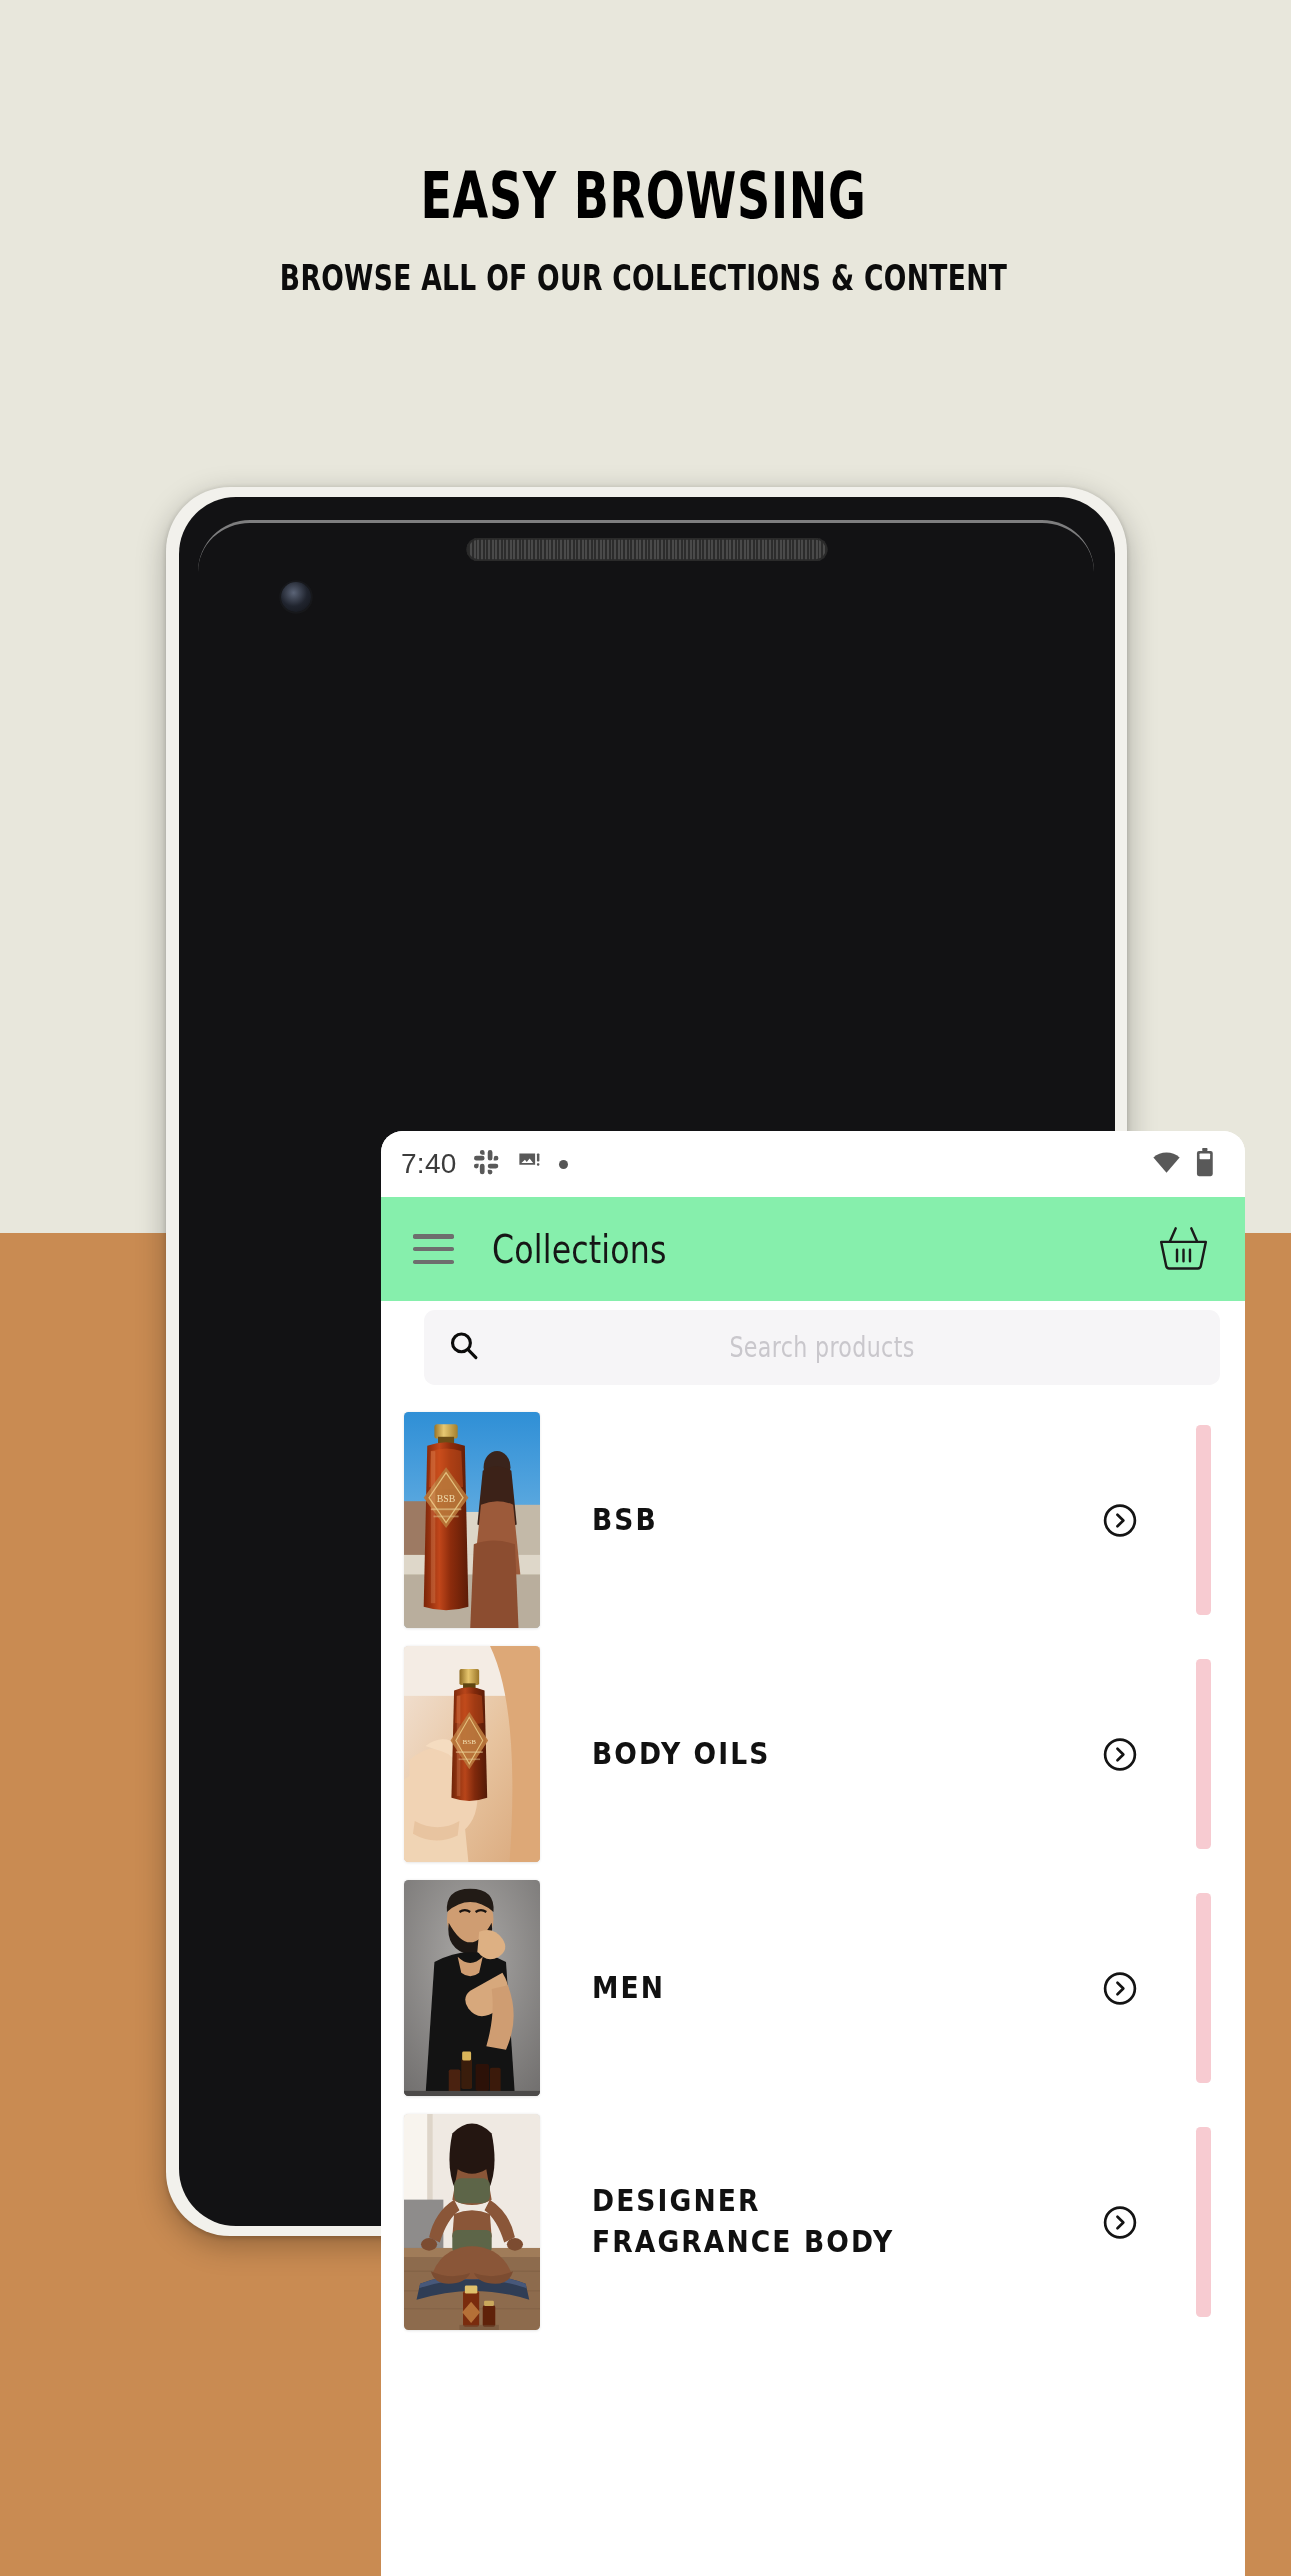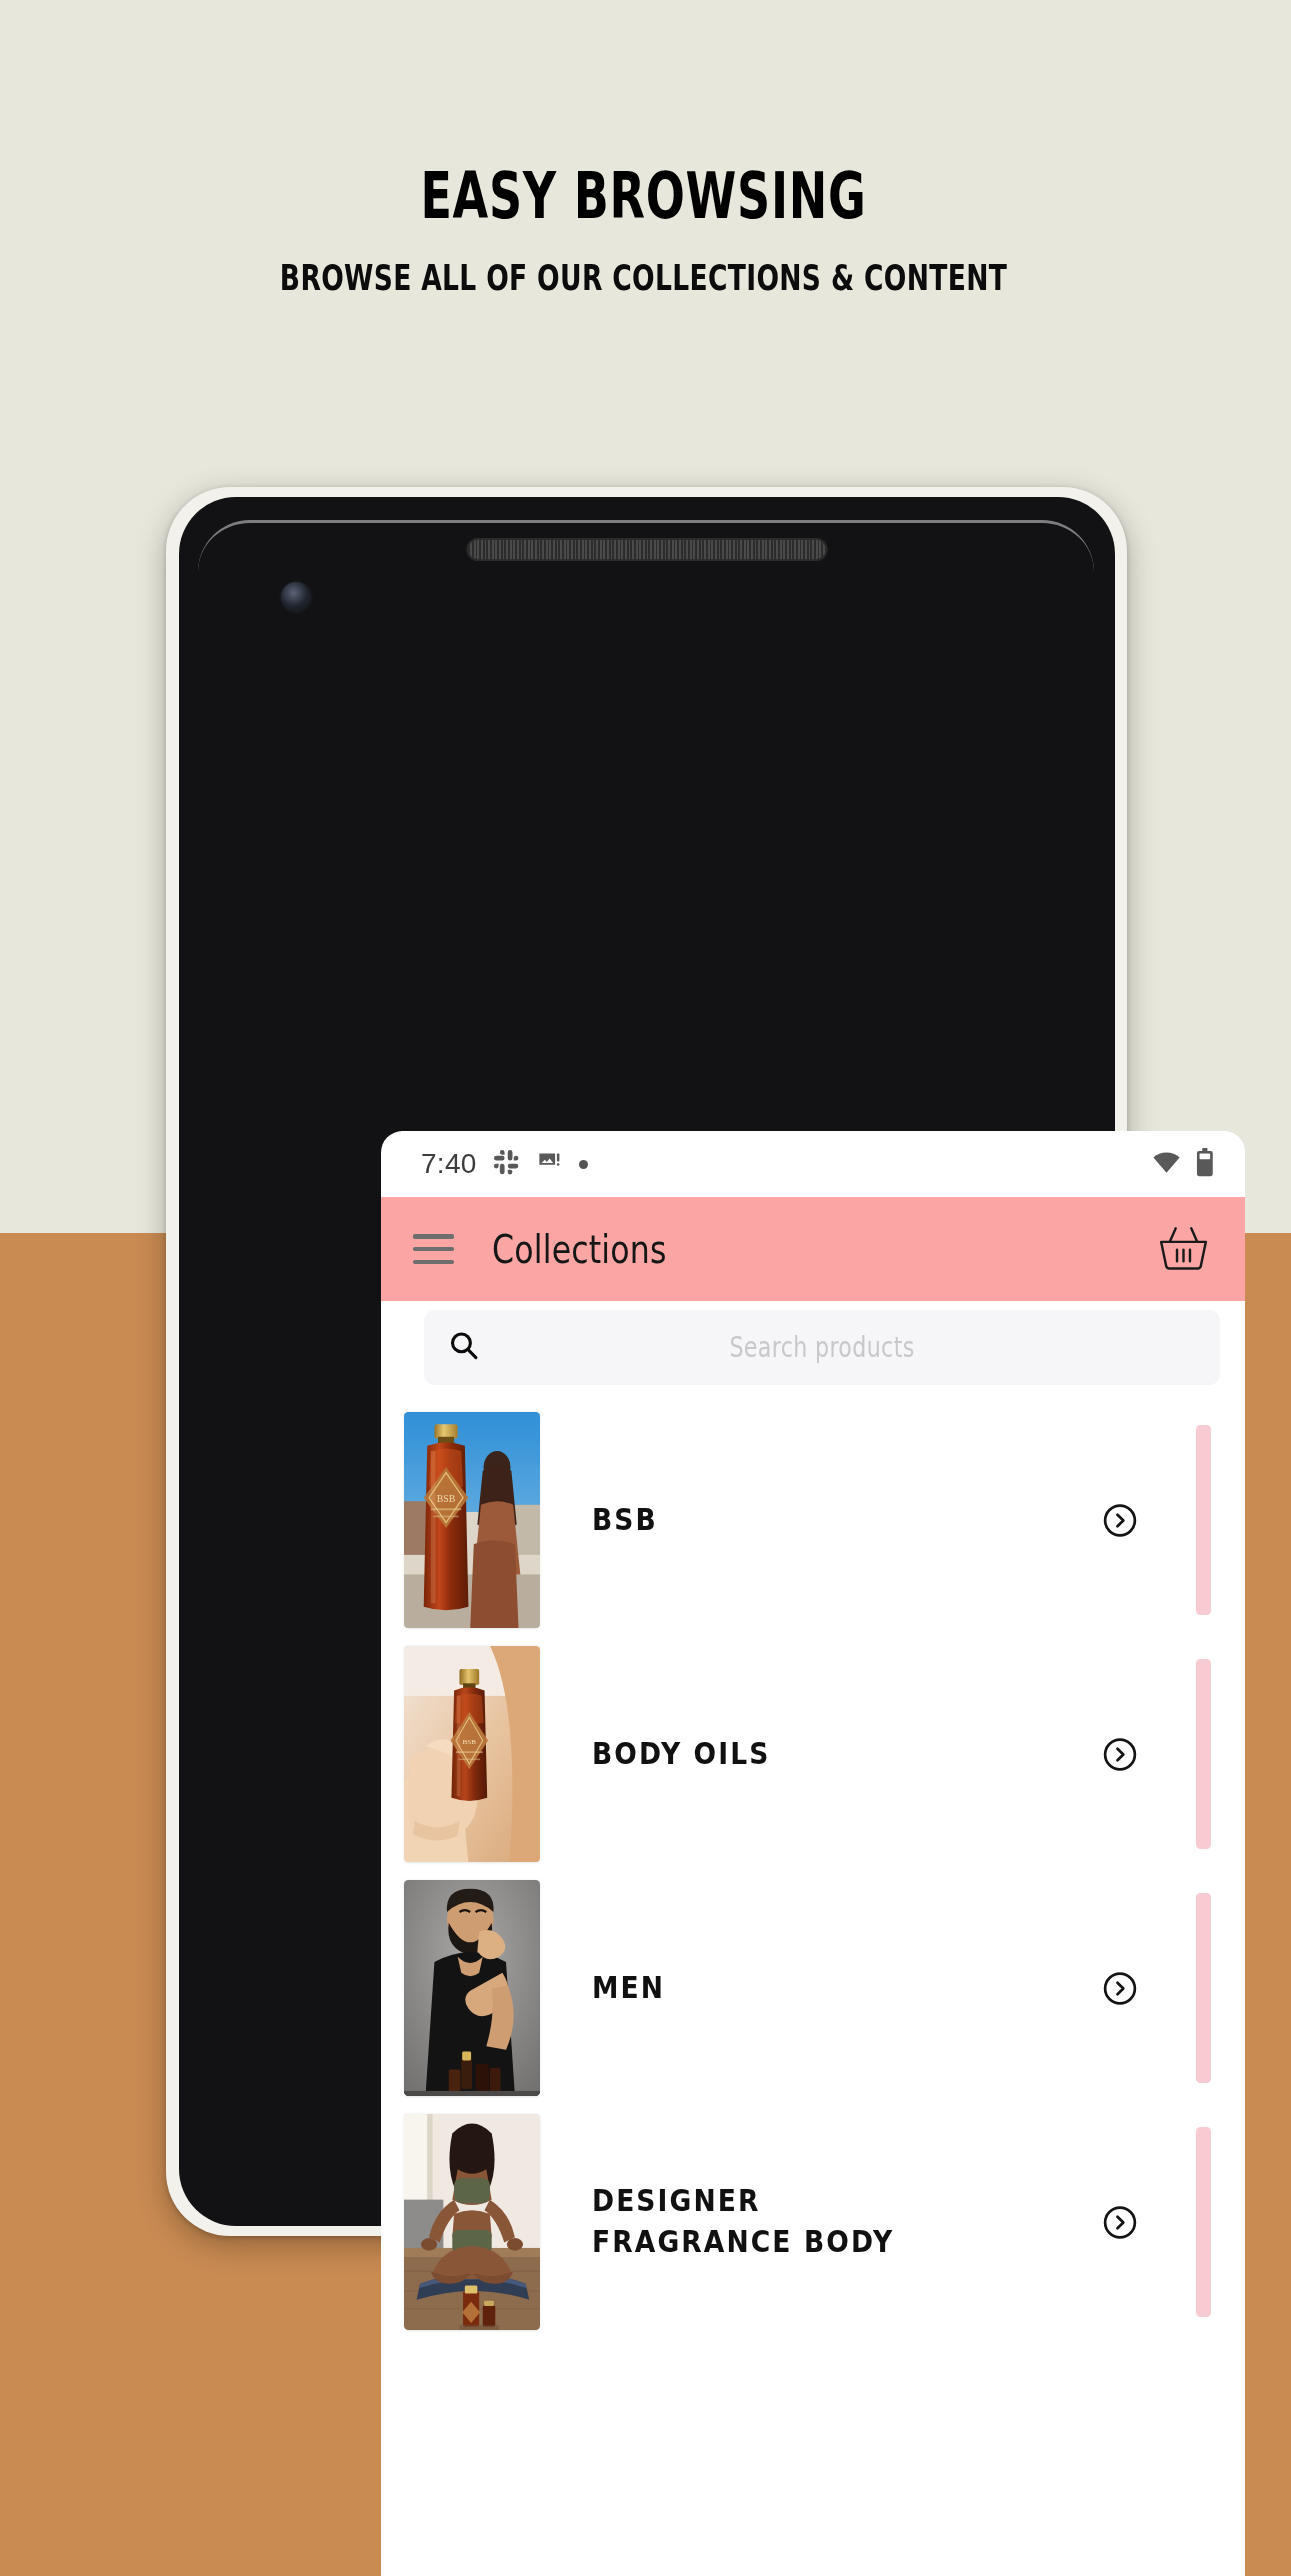--- a/index.html
+++ b/index.html
@@ -139,21 +139,20 @@
   }
 
   
   .statusbar {
     position: relative;
     height: 66px;
     display: flex;
     align-items: center;
     padding: 0 30px 0 20px;
     background: #fff;
-    margin-left: 20px;
   }
   .sb-left {
     display: flex;
     align-items: center;
     gap: 16px;
   }
   .sb-time {
     font-size: 28px;
     color: #3c3c3c;
     font-weight: 400;
@@ -171,21 +170,21 @@
     background: #555;
     display: inline-block;
   }
 
   
   .appbar {
     height: 104px;
     display: flex;
     align-items: center;
     padding: 0 30px 0 32px;
-    background: #fca5a5;
+    background: #86efac;
   }
   .hamburger {
     width: 41px;
     height: 30px;
     display: flex;
     flex-direction: column;
     justify-content: space-between;
     cursor: pointer;
   }
   .hamburger i {

